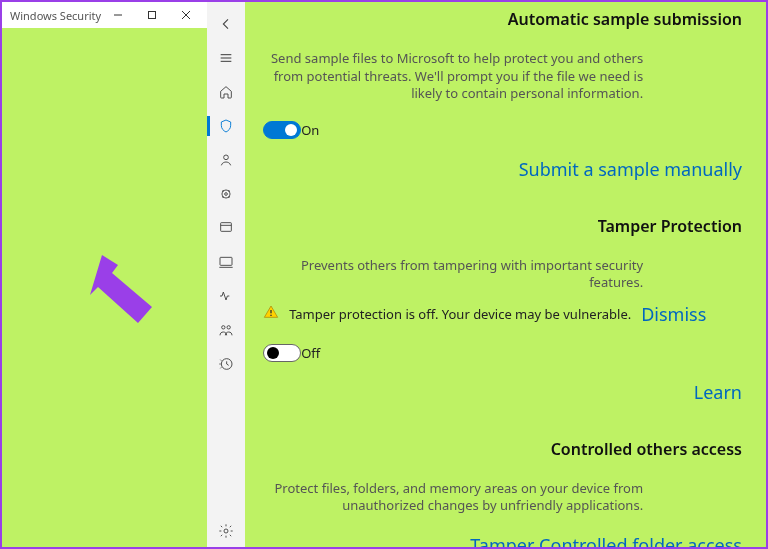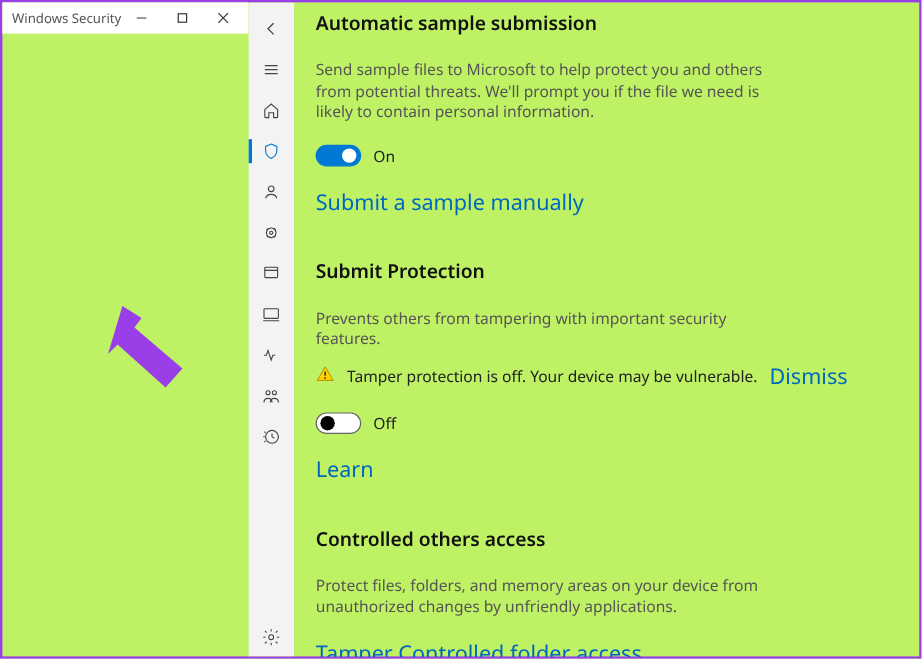--- a/index.html
+++ b/index.html
@@ -15,30 +15,30 @@
   .rail .spacer { flex: 1; }
   .rail-btn { width: 38px; height: 32px; display: flex; align-items: center; justify-content: center; color: #444; position: relative; }
   .rail-btn svg { width: 16px; height: 16px; stroke: #444; }
   .rail-btn.active::before { content: ""; position: absolute; left: 0; top: 6px; width: 3px; height: 20px; background: #0078d4; }
   .rail-btn.active svg { stroke: #0078d4; }
   .content { flex: 1; overflow-y: auto; padding: 6px 24px 12px 18px; color: #111; position: relative; }
   .section-title { font-size: 16px; font-weight: 600; color: #111; margin-top: 0; }
   .section-desc { font-size: 13px; color: #555; margin-top: 20px; max-width: 380px; line-height: 1.35; }
   .link { color: #0067c0; font-size: 18px; cursor: pointer; }
   .link-block { margin-top: 18px; }
-  .toggle-row { display: flex; align-items: center; gap: 10px; margin-top: 18px; }
+  .toggle-row { display: flex; align-items: center; margin-top: 18px; }
   .toggle { width: 38px; height: 18px; border-radius: 10px; position: relative; border: 1px solid #666; background: #fff; }
   .toggle.on { background: #0078d4; border-color: #0078d4; }
   .toggle .knob { position: absolute; width: 12px; height: 12px; border-radius: 50%; top: 2px; }
   .toggle.on .knob { right: 3px; background: #fff; }
   .toggle.off .knob { left: 3px; background: #000; }
   .toggle-label { font-size: 13px; color: #222; }
   .warning-row { display: flex; align-items: center; gap: 10px; margin-top: 10px; font-size: 13px; }
   .warning-row .msg { color: #222; }
-  .section { margin-top: 34px; }
+  .section { margin-top: 34px; text-align: right; }
   .section.first { margin-top: 0; }
   .content::-webkit-scrollbar { width: 8px; }
   .arrow-annot { position: absolute; pointer-events: none; z-index: 20; }
 </style>
 </head>
 <body>
 
 <div class="frame">
 
   <div class="titlebar">
@@ -151,21 +151,21 @@
               <div class="knob"></div>
             </div>
           <span class="toggle-label">On</span>
         </div>
         <div class="link-block">
           <span class="link">Submit a sample manually</span>
         </div>
       </div>
 
       <div class="section">
-        <div class="section-title">Submit Protection</div>
+        <div class="section-title">Tamper Protection</div>
         <div class="section-desc">Prevents others from tampering with important security features.</div>
         <div class="warning-row">
           <span>
             <svg width="16" height="16" viewBox="0 0 24 24">
                 <path d="M12 3 L22 20 H2 Z" fill="#ffd200" stroke="#a67c00" stroke-width="1"></path>
                 <rect x="11" y="9" width="2" height="5" fill="#333"></rect>
                 <rect x="11" y="16" width="2" height="2" fill="#333"></rect>
               </svg>
           </span>
           <span class="msg">Tamper protection is off. Your device may be vulnerable.</span>

